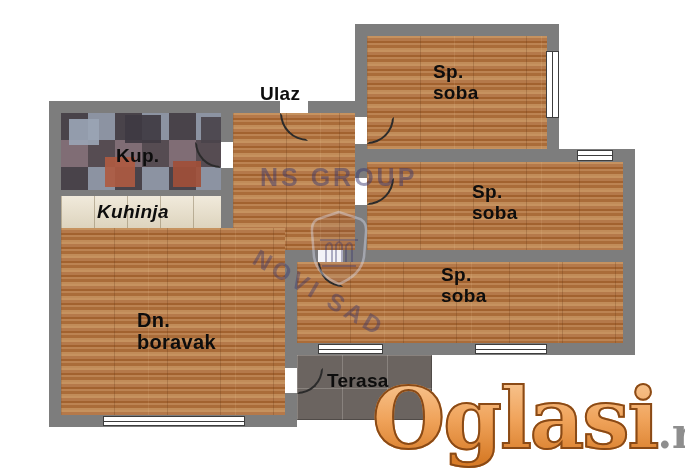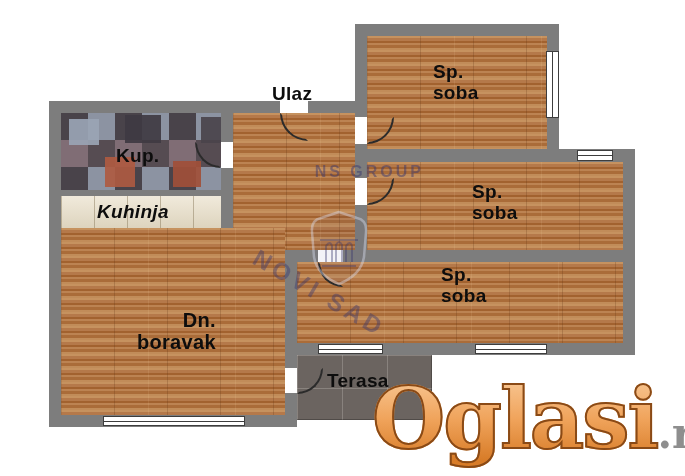--- a/index.html
+++ b/index.html
@@ -41,21 +41,21 @@
   .win{position:absolute;background:#fff;border:1px solid #3d3d3d;box-sizing:border-box;z-index:4;}
   .win-h{background-image:linear-gradient(#3d3d3d,#3d3d3d);background-size:100% 1px;background-position:center;background-repeat:no-repeat;}
   .win-v{background-image:linear-gradient(#3d3d3d,#3d3d3d);background-size:1px 100%;background-position:center;background-repeat:no-repeat;}
   .arc{position:absolute;z-index:4;border:2px solid var(--c-door-line,#2b2b2b);box-sizing:border-box;background:transparent;}
   .arc-bl{border-color:transparent transparent var(--c-door-line,#2b2b2b) var(--c-door-line,#2b2b2b);border-radius:0 0 0 100%;}
   .arc-br{border-color:transparent var(--c-door-line,#2b2b2b) var(--c-door-line,#2b2b2b) transparent;border-radius:0 0 100% 0;}
   
   .rlabel{position:absolute;z-index:6;font-weight:bold;font-size:19px;line-height:21px;
           color:var(--c-label-text,#0d0d0d);white-space:pre-line;letter-spacing:.3px;}
   .wm{position:absolute;z-index:5;font-weight:bold;color:var(--c-watermark-navy,#38376e);opacity:.48;}
-  #wm-line1{left:260px;top:163px;width:164px;text-align:right;font-size:16px;letter-spacing:3px;}
+  #wm-line1{left:260px;top:163px;width:164px;text-align:left;font-size:25px;letter-spacing:3px;}
   #wm-line2{left:258px;top:187px;width:168px;text-align:center;font-size:21px;letter-spacing:2px;}
   #wm-stamp{left:262px;top:244px;font-size:24px;letter-spacing:4px;transform:rotate(30deg);transform-origin:0 0;opacity:.42;}
   #wm-crest{position:absolute;left:308px;top:210px;z-index:5;opacity:.5;}
   
   #logo{position:absolute;left:372px;top:377px;z-index:7;font-family:"DejaVu Serif",serif;font-weight:bold;white-space:nowrap;}
   #logo .main{
     font-size:84px;line-height:84px;letter-spacing:-2px;
     background:linear-gradient(180deg,#f8c794 8%,#f0a45c 50%,#d87c28 92%);
     -webkit-background-clip:text;background-clip:text;color:transparent;
     -webkit-text-stroke:2px var(--c-logo-outline,#8a4a16);
@@ -118,24 +118,24 @@
 
   <div class="wm" id="wm-line1">NS GROUP</div>
   <svg id="wm-crest" width="62" height="76" viewBox="0 0 62 76">
     <path d="M31 2 L13 8 Q3 10 4 22 L6 47 Q9 65 31 74 Q53 65 56 47 L58 22 Q59 10 49 8 Z" fill="rgba(60,60,115,0.12)" stroke="rgba(215,220,238,0.85)" stroke-width="2.5"></path>
     <path d="M12 30 H50" stroke="rgba(56,55,110,0.8)" stroke-width="2" fill="none"></path>
     <path d="M18 52 V36 q4 -6 6 0 V52 M28 52 V35 q3 -6 6 0 V52 M38 52 V36 q4 -6 6 0 V52" stroke="rgba(56,55,110,0.8)" stroke-width="2" fill="none"></path>
     <path d="M14 56 H48" stroke="rgba(56,55,110,0.8)" stroke-width="2" fill="none"></path>
   </svg>
   <div class="wm" id="wm-stamp">NOVI SAD</div>
 
-  <div class="rlabel" style="left:272px;top:83px;">Ulaz</div>
+  <div class="rlabel" style="left:260px;top:83px;">Ulaz</div>
   <div class="rlabel" style="left:116px;top:145px;">Kup.</div>
   <div class="rlabel" style="left:97px;top:201px;font-style:italic;">Kuhinja</div>
-  <div class="rlabel" style="left:137px;top:309px;font-size:20px;line-height:22px;text-align:right;">Dn.
+  <div class="rlabel" style="left:137px;top:309px;font-size:20px;line-height:22px;">Dn.
 boravak</div>
   <div class="rlabel" style="left:433px;top:61px;">Sp.
 soba</div>
   <div class="rlabel" style="left:472px;top:181px;">Sp.
 soba</div>
   <div class="rlabel" style="left:441px;top:264px;">Sp.
 soba</div>
   <div class="rlabel" style="left:327px;top:370px;">Terasa</div>
 
   <div id="logo">

